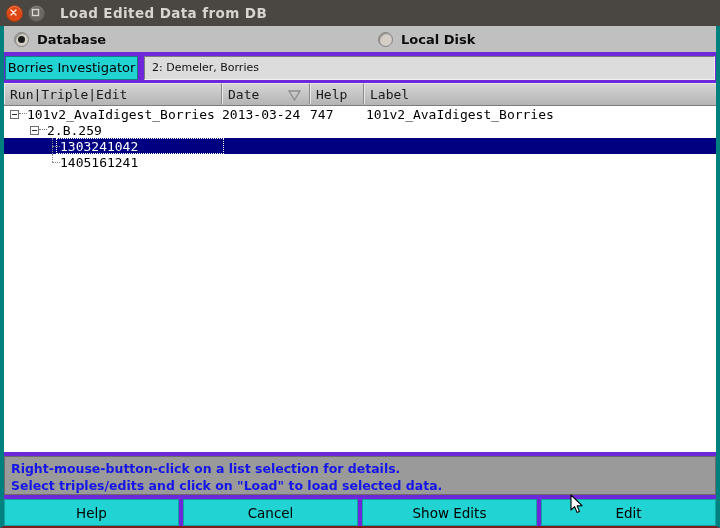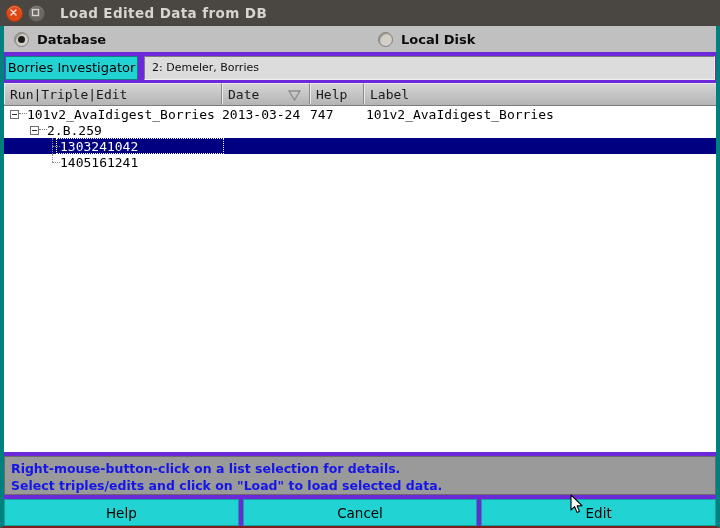--- a/index.html
+++ b/index.html
@@ -468,20 +468,21 @@
     </div>
 
     <div class="status">
       <div>Right-mouse-button-click on a list selection for details.</div>
       <div>Select triples/edits and click on "Load" to load selected data.</div>
     </div>
 
     <div class="btnbar">
       <div class="btn">Help</div>
       <div class="btn">Cancel</div>
+      <div class="btn">Show Edits</div>
       <div class="btn">Edit</div>
     </div>
 
   </div>
 
   <div class="cursor" id="mouse-cursor" style="left: 570px; top: 494px;">
     <svg width="14" height="21" viewBox="0 0 14 21">
       <path d="M1 1 L1 16 L4.6 12.6 L7.0 18.4 L9.4 17.4 L7.1 11.9 L12 11.7 Z" fill="#ffffff" stroke="#000000" stroke-width="1.1" stroke-linejoin="round"></path>
     </svg>
   </div>

